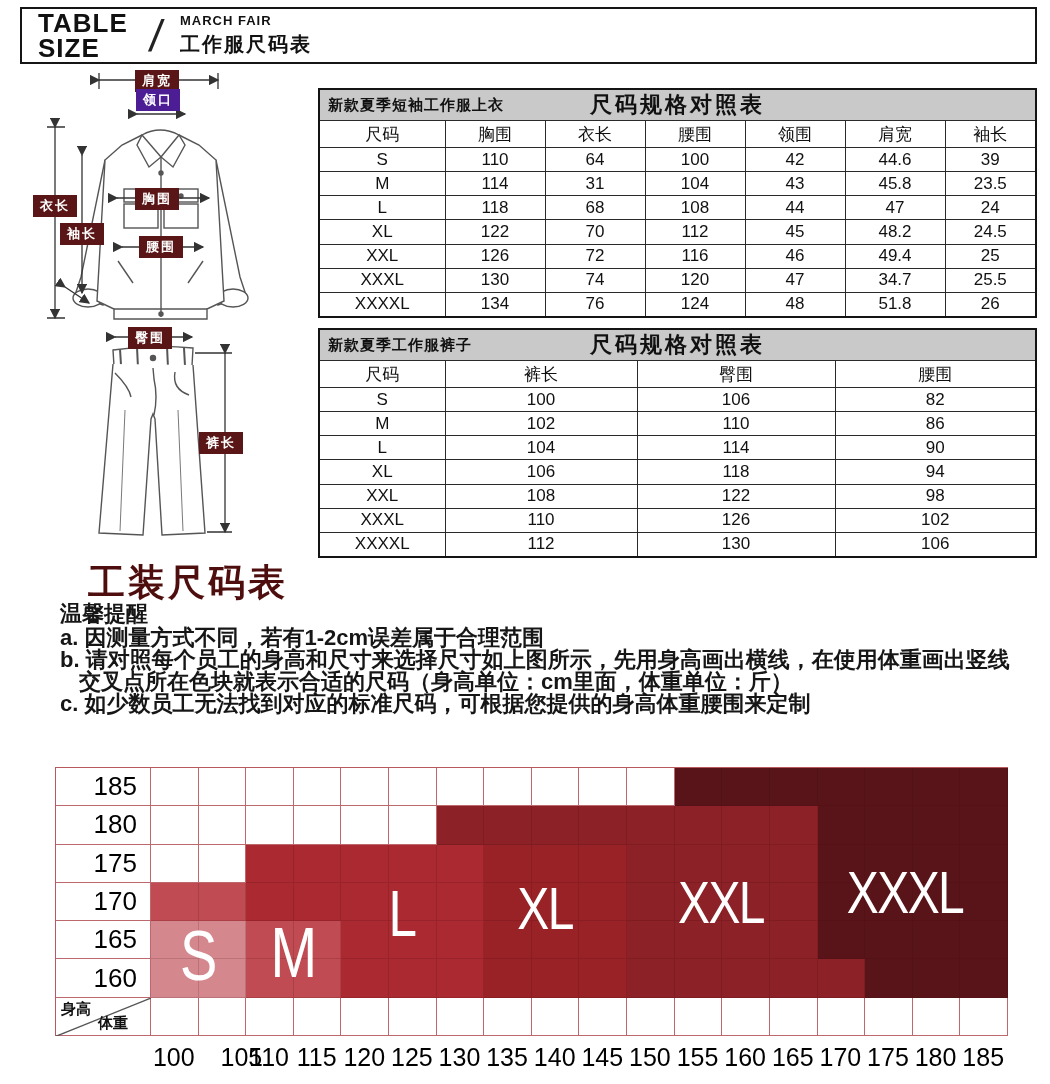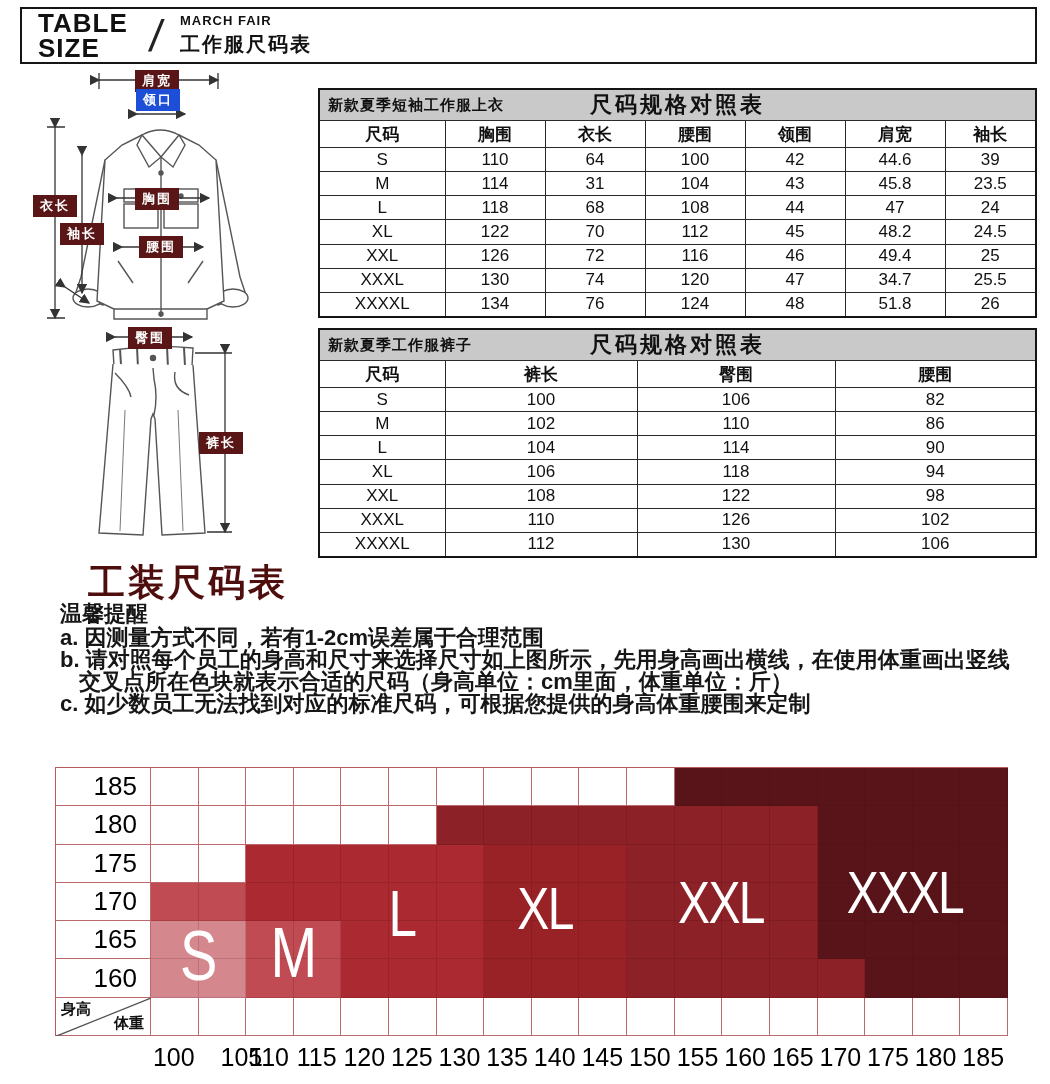--- a/index.html
+++ b/index.html
@@ -18,21 +18,21 @@
   
   #diagram-svg{position:absolute;left:25px;top:65px;}
   .chip{position:absolute;transform:translate(-50%,-50%);background:#5a1616;color:#fff;
         font-size:13px;font-weight:bold;letter-spacing:2px;padding:2px 7px;white-space:nowrap;}
 
   
   .sz-table{border-collapse:collapse;table-layout:fixed;width:717px;background:#fff;}
   .sz-table td,.sz-table th{border:1px solid #2a2a2a;text-align:center;vertical-align:middle;
         font-size:17px;font-weight:400;padding:0;}
   .sz-table{border:2px solid #141414;}
-  .sz-table th{font-weight:bold;}
+  .sz-table th{font-weight:normal;}
   .titleband{background:#c9c9c9;position:relative;text-align:center;height:30px;}
   .cap-left{position:absolute;left:8px;top:50%;transform:translateY(-50%);
             font-size:15px;font-weight:bold;letter-spacing:1px;}
   .cap-center{font-size:22px;font-weight:bold;letter-spacing:3px;}
   #table1{position:absolute;left:318px;top:88px;height:230px;}
   #table2{position:absolute;left:318px;top:328px;height:230px;}
 
   
   #section-title{position:absolute;left:88px;top:558px;font-size:37px;font-weight:bold;
                  color:#4f0e0e;letter-spacing:3px;}
@@ -132,21 +132,21 @@
       <path d="M153,345 L158,466" fill="none" stroke-width="0.8"></path>
     </g>
     <g stroke="#333" stroke-width="1.3" fill="none">
       <path d="M90,272 L167,272" marker-start="url(#ah)" marker-end="url(#ah)"></path>
       <path d="M200,288 L200,467" marker-start="url(#ah)" marker-end="url(#ah)"></path>
       <path d="M170,288 L207,288 M182,467 L207,467"></path>
     </g>
   </svg>
   <div id="chips">
       <div class="chip" style="left: 157px; top: 81px; background: rgb(90, 22, 22);">肩宽</div>
-      <div class="chip" style="left: 158px; top: 100px; background: #1d4ed8; font-family: Liberation Mono, monospace;">领口</div>
+      <div class="chip" style="left: 158px; top: 100px; background: #4c1d95; font-family: Liberation Mono, monospace;">领口</div>
       <div class="chip" style="left: 55px; top: 206px; background: rgb(90, 22, 22);">衣长</div>
       <div class="chip" style="left: 82px; top: 234px; background: rgb(90, 22, 22);">袖长</div>
       <div class="chip" style="left: 157px; top: 199px; background: rgb(90, 22, 22);">胸围</div>
       <div class="chip" style="left: 161px; top: 247px; background: rgb(90, 22, 22);">腰围</div>
       <div class="chip" style="left: 150px; top: 338px; background: rgb(90, 22, 22);">臀围</div>
       <div class="chip" style="left: 221px; top: 443px; background: rgb(90, 22, 22);">裤长</div>
     </div>
 
   <div id="table1">
       <table class="sz-table" style="height: 100%;">
@@ -426,21 +426,21 @@
         <div class="hw-cell" style="left: 713.943px; top: 191.45px; width: 47.611px; height: 38.29px; border-right: 1px solid rgba(60, 8, 10, 0.16); border-bottom: 1px solid rgba(60, 8, 10, 0.16); background: rgb(140, 33, 39);"></div>
         <div class="hw-cell" style="left: 761.554px; top: 191.45px; width: 47.611px; height: 38.29px; border-right: 1px solid rgba(60, 8, 10, 0.16); border-bottom: 1px solid rgba(60, 8, 10, 0.16); background: rgb(140, 33, 39);"></div>
         <div class="hw-cell" style="left: 809.165px; top: 191.45px; width: 47.611px; height: 38.29px; border-right: 1px solid rgba(60, 8, 10, 0.16); border-bottom: 1px solid rgba(60, 8, 10, 0.16); background: rgb(89, 20, 25);"></div>
         <div class="hw-cell" style="left: 856.776px; top: 191.45px; width: 47.611px; height: 38.29px; border-right: 1px solid rgba(60, 8, 10, 0.16); border-bottom: 1px solid rgba(60, 8, 10, 0.16); background: rgb(89, 20, 25);"></div>
         <div class="hw-cell" style="left: 904.387px; top: 191.45px; width: 47.611px; height: 38.29px; border-right: 1px solid rgba(60, 8, 10, 0.16); border-bottom: 1px solid rgba(60, 8, 10, 0.16); background: rgb(89, 20, 25);"></div>
         <div class="hw-cell corner-cell" style="left: 0px; top: 229.74px; width: 95px; height: 38.29px; border-right: 1px solid rgb(189, 104, 108); border-bottom: 1px solid rgb(189, 104, 108);">
           <svg width="95" height="38.29">
             <line x1="0" y1="38.29" x2="95" y2="0" stroke="#555" stroke-width="1.3"></line>
           </svg>
           <span class="corner-hw" style="left:5px;top:2px">身高</span>
-          <span class="corner-hw" style="right:6px;bottom:2px">体重</span>
+          <span class="corner-hw" style="right:22px;bottom:2px">体重</span>
         </div>
         <div class="hw-cell" style="left: 95px; top: 229.74px; width: 47.611px; height: 38.29px; border-right: 1px solid rgb(189, 104, 108); border-bottom: 1px solid rgb(189, 104, 108);"></div>
         <div class="hw-cell" style="left: 142.611px; top: 229.74px; width: 47.611px; height: 38.29px; border-right: 1px solid rgb(189, 104, 108); border-bottom: 1px solid rgb(189, 104, 108);"></div>
         <div class="hw-cell" style="left: 190.222px; top: 229.74px; width: 47.611px; height: 38.29px; border-right: 1px solid rgb(189, 104, 108); border-bottom: 1px solid rgb(189, 104, 108);"></div>
         <div class="hw-cell" style="left: 237.833px; top: 229.74px; width: 47.611px; height: 38.29px; border-right: 1px solid rgb(189, 104, 108); border-bottom: 1px solid rgb(189, 104, 108);"></div>
         <div class="hw-cell" style="left: 285.444px; top: 229.74px; width: 47.611px; height: 38.29px; border-right: 1px solid rgb(189, 104, 108); border-bottom: 1px solid rgb(189, 104, 108);"></div>
         <div class="hw-cell" style="left: 333.055px; top: 229.74px; width: 47.611px; height: 38.29px; border-right: 1px solid rgb(189, 104, 108); border-bottom: 1px solid rgb(189, 104, 108);"></div>
         <div class="hw-cell" style="left: 380.666px; top: 229.74px; width: 47.611px; height: 38.29px; border-right: 1px solid rgb(189, 104, 108); border-bottom: 1px solid rgb(189, 104, 108);"></div>
         <div class="hw-cell" style="left: 428.277px; top: 229.74px; width: 47.611px; height: 38.29px; border-right: 1px solid rgb(189, 104, 108); border-bottom: 1px solid rgb(189, 104, 108);"></div>
         <div class="hw-cell" style="left: 475.888px; top: 229.74px; width: 47.611px; height: 38.29px; border-right: 1px solid rgb(189, 104, 108); border-bottom: 1px solid rgb(189, 104, 108);"></div>

